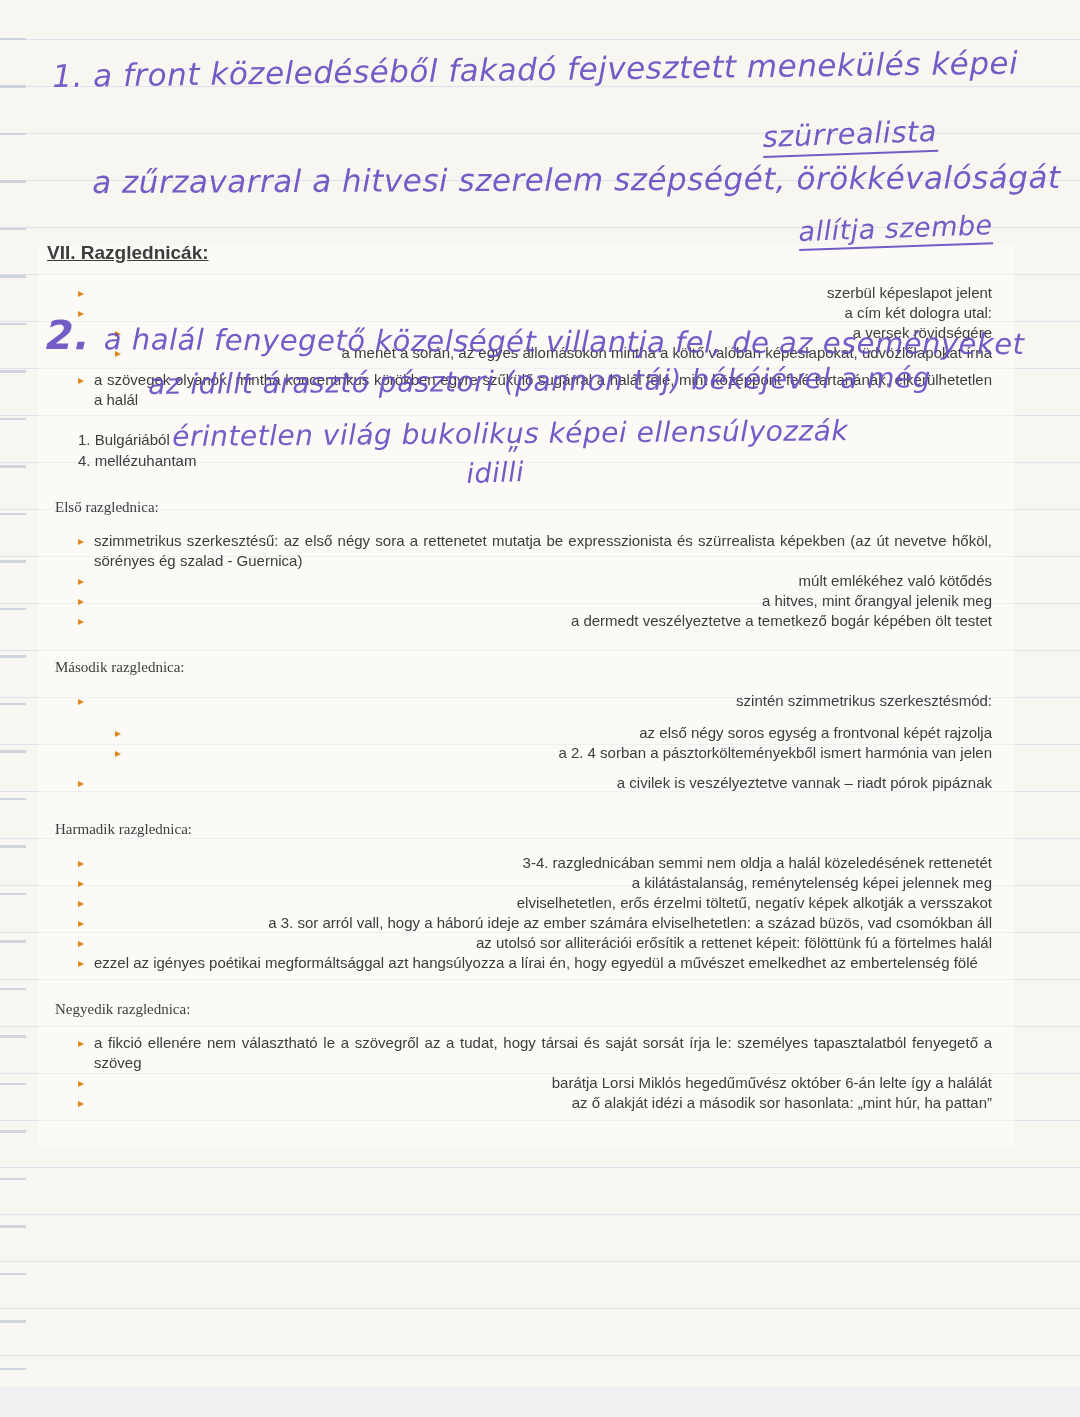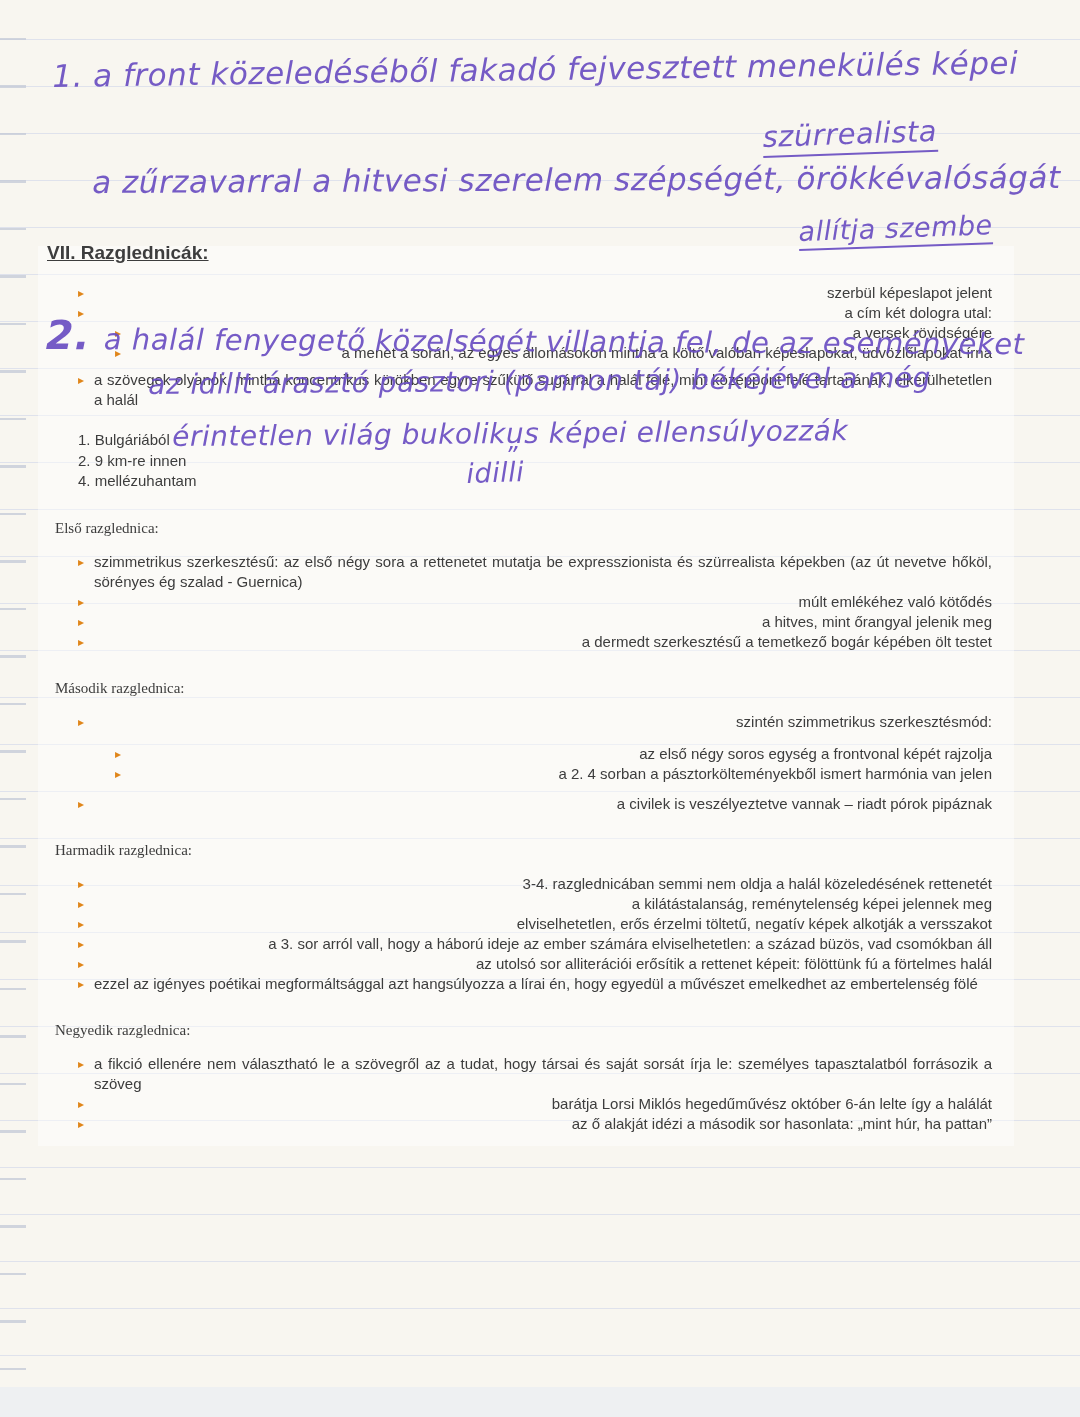--- a/index.html
+++ b/index.html
@@ -118,42 +118,41 @@
     </ul>
     <ul class="blist gap-top">
       <li>
         <span class="blt">▸</span>
         <span class="btxt">a szövegek olyanok, mintha koncentrikus körökben egyre szűkülő sugárral a halál felé, mint középpont felé tartanának, elkerülhetetlen a halál</span>
       </li>
     </ul>
 
     <div class="numlist">
       <div>1. Bulgáriából</div>
-      <div>2. 9 km-re innen</div>
       <div>4. mellézuhantam</div>
     </div>
 
     <div class="section">
       <div class="sec-head">Első razglednica:</div>
       <ul class="blist">
         <li>
           <span class="blt">▸</span>
           <span class="btxt">szimmetrikus szerkesztésű: az első négy sora a rettenetet mutatja be expresszionista és szürrealista képekben (az út nevetve hőköl, sörényes ég szalad - Guernica)</span>
         </li>
         <li>
           <span class="blt">▸</span>
           <span class="btxt nj">múlt emlékéhez való kötődés</span>
         </li>
         <li>
           <span class="blt">▸</span>
           <span class="btxt nj">a hitves, mint őrangyal jelenik meg</span>
         </li>
         <li>
           <span class="blt">▸</span>
-          <span class="btxt nj">a dermedt szerkesztésű a temetkező bogár képében ölt testet</span>
+          <span class="btxt nj">a dermedt veszélyeztetve a temetkező bogár képében ölt testet</span>
         </li>
       </ul>
     </div>
 
     <div class="section">
       <div class="sec-head">Második razglednica:</div>
       <ul class="blist">
         <li>
           <span class="blt">▸</span>
           <span class="btxt nj">szintén szimmetrikus szerkesztésmód:</span>
@@ -205,21 +204,21 @@
           <span class="btxt">ezzel az igényes poétikai megformáltsággal azt hangsúlyozza a lírai én, hogy egyedül a művészet emelkedhet az embertelenség fölé</span>
         </li>
       </ul>
     </div>
 
     <div class="section">
       <div class="sec-head">Negyedik razglednica:</div>
       <ul class="blist">
         <li>
           <span class="blt">▸</span>
-          <span class="btxt">a fikció ellenére nem választható le a szövegről az a tudat, hogy társai és saját sorsát írja le: személyes tapasztalatból forrásozik a szöveg</span>
+          <span class="btxt">a fikció ellenére nem választható le a szövegről az a tudat, hogy társai és saját sorsát írja le: személyes tapasztalatból fenyegető a szöveg</span>
         </li>
         <li>
           <span class="blt">▸</span>
           <span class="btxt nj">barátja Lorsi Miklós hegedűművész október 6-án lelte így a halálát</span>
         </li>
         <li>
           <span class="blt">▸</span>
           <span class="btxt nj">az ő alakját idézi a második sor hasonlata: „mint húr, ha pattan”</span>
         </li>
       </ul>

